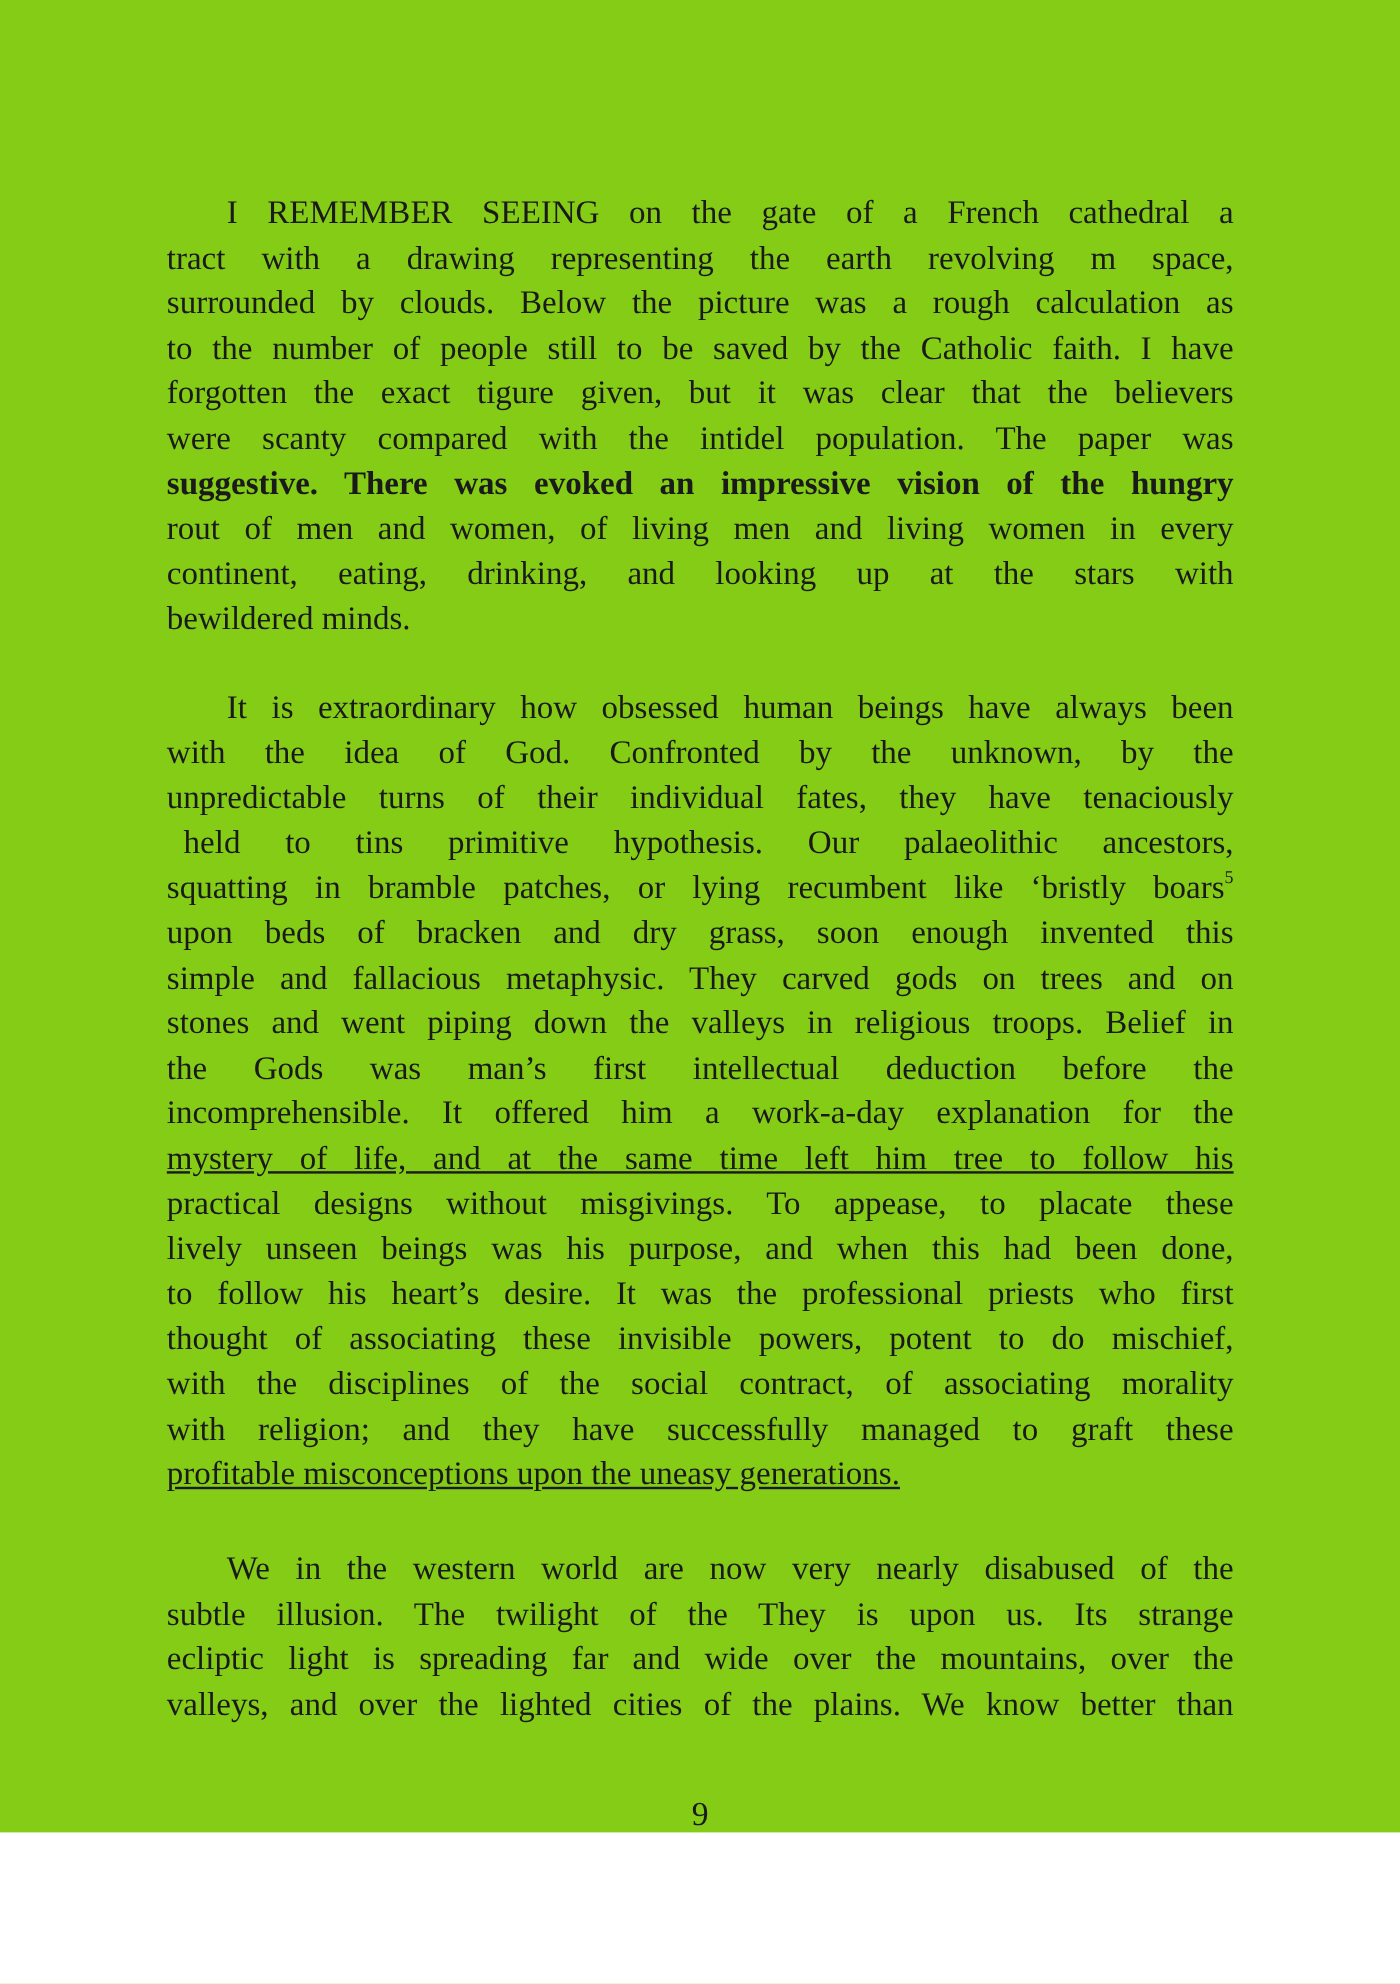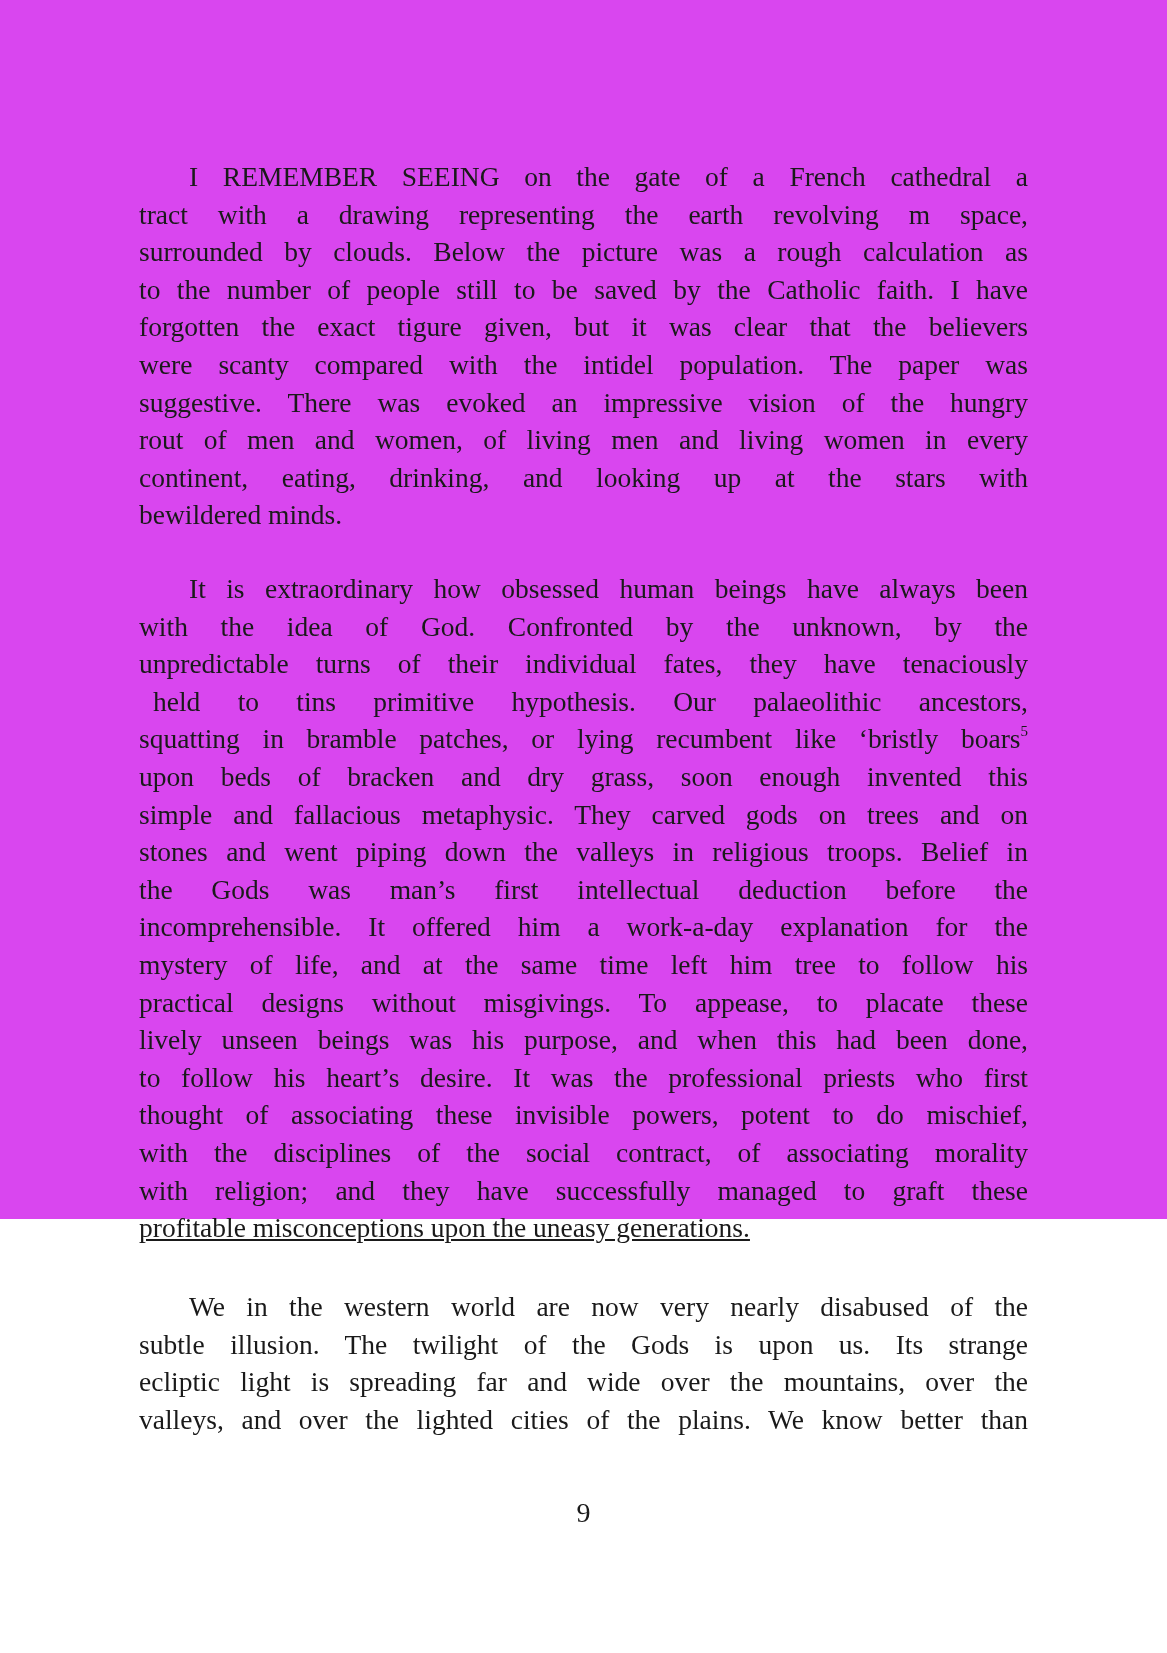--- a/index.html
+++ b/index.html
@@ -1,19 +1,19 @@
 <!DOCTYPE html>
 <html><head>
 <meta charset="utf-8">
 <style>
   html, body { margin: 0; padding: 0; background: #ffffff; }
   body { width: 1167px; height: 1653px; position: relative; overflow: hidden; }
   .page {
-    position: absolute; left: 0; top: 0; width: 1167px; height: 1219px;
-    background: #d946ef;
+    position: absolute; left: 0; top: 0; width: 1167px; height: 1527px;
+    background: #84cc16;
   }
   .text-block {
     position: absolute; left: 139px; width: 889px;
     font-family: "Liberation Serif", "DejaVu Serif", serif;
     font-size: 27.5px; color: #1a1a1a;
     line-height: 37.6px;
   }
   .line {
     display: block; white-space: nowrap;
     text-align: justify; text-align-last: justify;
@@ -36,48 +36,48 @@
 
 <div class="page">
 
   <div class="text-block p1">
     <span class="line indent" style="white-space: nowrap;"><span style="white-space: nowrap; word-spacing: 0px;">I REMEMBER SEEING on the gate of a French cathedral a</span></span>
     <span class="line" style="white-space: nowrap;"><span style="white-space: nowrap; word-spacing: 0px;">tract with a drawing representing the earth revolving m space,</span></span>
     <span class="line" style="white-space: nowrap;"><span style="white-space: nowrap; word-spacing: 0px; margin-top: 36px;">surrounded by clouds. Below the picture was a rough calculation as</span></span>
     <span class="line" style="white-space: nowrap;"><span style="white-space: nowrap; word-spacing: 0px;">to the number of people still to be saved by the Catholic faith. I have</span></span>
     <span class="line" style="white-space: nowrap;"><span style="white-space: nowrap; word-spacing: 0px;">forgotten the exact tigure given, but it was clear that the believers</span></span>
     <span class="line" style="white-space: nowrap;"><span style="white-space: nowrap; word-spacing: 0px;">were scanty compared with the intidel population. The paper was</span></span>
-    <span class="line" style="white-space: nowrap;"><span style="white-space: nowrap; word-spacing: 0px;">suggestive. There was evoked an impressive vision of the hungry</span></span>
+    <span class="line" style="white-space: nowrap; font-weight: bold;"><span style="white-space: nowrap; word-spacing: 0px;">suggestive. There was evoked an impressive vision of the hungry</span></span>
     <span class="line" style="white-space: nowrap;"><span style="white-space: nowrap; word-spacing: 0px;">rout of men and women, of living men and living women in every</span></span>
     <span class="line" style="white-space: nowrap;"><span style="white-space: nowrap; word-spacing: 0px;">continent, eating, drinking, and looking up at the stars with</span></span>
     <span class="line last" style="white-space: nowrap;"><span style="white-space: nowrap;">bewildered minds.</span></span>
   </div>
 
   <div class="text-block p2">
     <span class="line indent" style="white-space: nowrap;"><span style="white-space: nowrap; word-spacing: 0px;">It is extraordinary how obsessed human beings have always been</span></span>
     <span class="line" style="white-space: nowrap; font-family: Liberation Serif, serif;"><span style="white-space: nowrap; word-spacing: 0px;">with the idea of God. Confronted by the unknown, by the</span></span>
     <span class="line" style="white-space: nowrap;"><span style="white-space: nowrap; word-spacing: 0px;">unpredictable turns of their individual fates, they have tenaciously</span></span>
     <span class="line" style="white-space: nowrap; margin-left: 14px;"><span style="white-space: nowrap; word-spacing: 0px;">held to tins primitive hypothesis. Our palaeolithic ancestors,</span></span>
     <span class="line" style="white-space: nowrap;"><span style="white-space: nowrap; word-spacing: 0px;"><span>squatting in bramble patches, or lying recumbent like ‘bristly boars</span><sup class="fn">5</sup></span></span>
     <span class="line" style="white-space: nowrap;"><span style="white-space: nowrap; word-spacing: 0px;">upon beds of bracken and dry grass, soon enough invented this</span></span>
     <span class="line" style="white-space: nowrap;"><span style="white-space: nowrap; word-spacing: 0px;">simple and fallacious metaphysic. They carved gods on trees and on</span></span>
     <span class="line" style="white-space: nowrap;"><span style="white-space: nowrap; word-spacing: 0px;">stones and went piping down the valleys in religious troops. Belief in</span></span>
     <span class="line" style="white-space: nowrap;"><span style="white-space: nowrap; word-spacing: 0px;">the Gods was man’s first intellectual deduction before the</span></span>
     <span class="line" style="white-space: nowrap;"><span style="white-space: nowrap; word-spacing: 0px;">incomprehensible. It offered him a work-a-day explanation for the</span></span>
-    <span class="line" style="white-space: nowrap;"><span style="white-space: nowrap; word-spacing: 0px;">mystery of life, and at the same time left him tree to follow his</span></span>
+    <span class="line" style="white-space: nowrap;"><span style="white-space: nowrap; word-spacing: 0px; text-decoration: underline;">mystery of life, and at the same time left him tree to follow his</span></span>
     <span class="line" style="white-space: nowrap;"><span style="white-space: nowrap; word-spacing: 0px;">practical designs without misgivings. To appease, to placate these</span></span>
     <span class="line" style="white-space: nowrap;"><span style="white-space: nowrap; word-spacing: 0px;">lively unseen beings was his purpose, and when this had been done,</span></span>
     <span class="line" style="white-space: nowrap;"><span style="white-space: nowrap; word-spacing: 0px;">to follow his heart’s desire. It was the professional priests who first</span></span>
     <span class="line" style="white-space: nowrap;"><span style="white-space: nowrap; word-spacing: 0px; margin-top: 12px;">thought of associating these invisible powers, potent to do mischief,</span></span>
     <span class="line" style="white-space: nowrap;"><span style="white-space: nowrap; word-spacing: 0px;">with the disciplines of the social contract, of associating morality</span></span>
     <span class="line" style="white-space: nowrap;"><span style="white-space: nowrap; word-spacing: 0px;">with religion; and they have successfully managed to graft these</span></span>
     <span class="line last" style="white-space: nowrap; text-decoration: underline;"><span style="white-space: nowrap;">profitable misconceptions upon the uneasy generations.</span></span>
   </div>
 
   <div class="text-block p3">
     <span class="line indent" style="white-space: nowrap;"><span style="white-space: nowrap; word-spacing: 0px;">We in the western world are now very nearly disabused of the</span></span>
-    <span class="line" style="white-space: nowrap;"><span style="white-space: nowrap; word-spacing: 0px;">subtle illusion. The twilight of the Gods is upon us. Its strange</span></span>
+    <span class="line" style="white-space: nowrap;"><span style="white-space: nowrap; word-spacing: 0px;">subtle illusion. The twilight of the They is upon us. Its strange</span></span>
     <span class="line" style="white-space: nowrap;"><span style="white-space: nowrap; word-spacing: 0px;">ecliptic light is spreading far and wide over the mountains, over the</span></span>
     <span class="line" style="white-space: nowrap;"><span style="white-space: nowrap; word-spacing: 0px;">valleys, and over the lighted cities of the plains. We know better than</span></span>
   </div>
 
   <div class="page-number">9</div>
 </div>
 
 </body></html>

